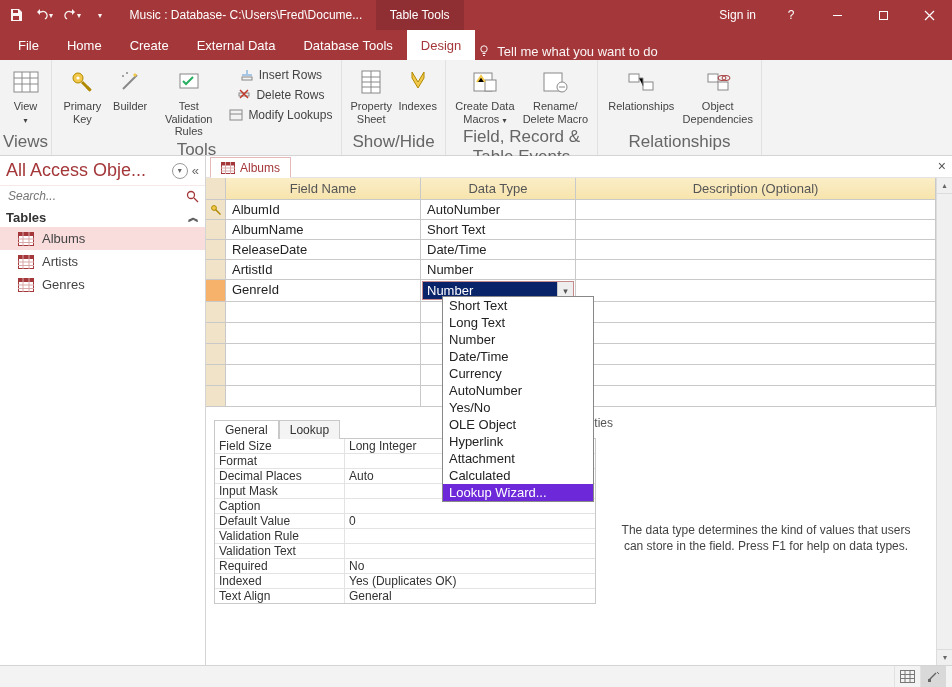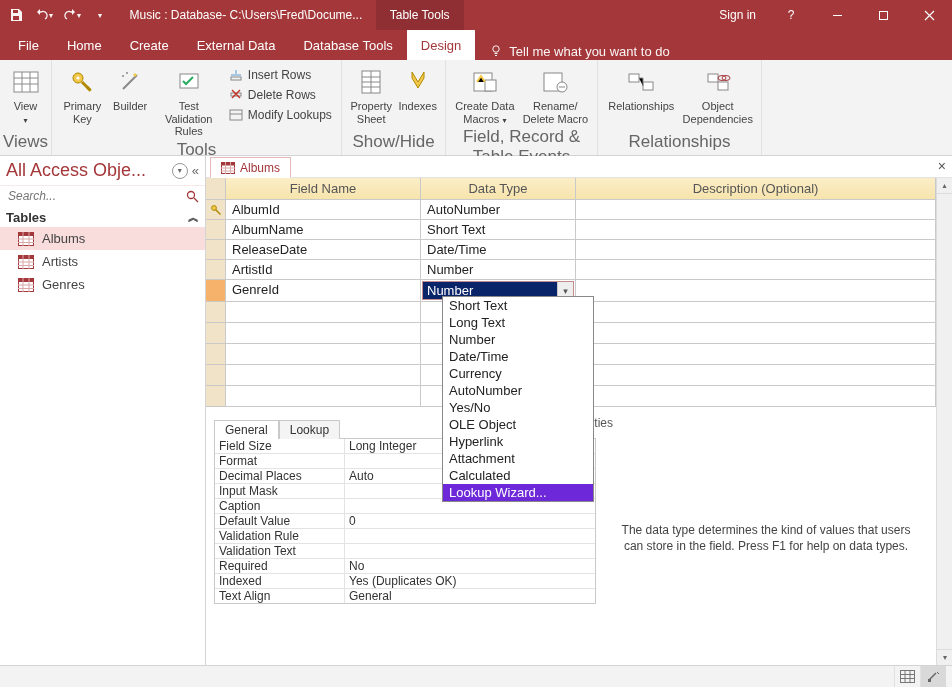--- a/index.html
+++ b/index.html
@@ -11,32 +11,32 @@
   .titlebar .qat .qbtn { width:24px; height:24px; display:flex; align-items:center; justify-content:center; color:#fff; opacity:0.95; }
   .titlebar .title { flex:1; text-align:center; padding:0 8px; white-space:nowrap; overflow:hidden; text-overflow:ellipsis; font-size:12px; color:#fff; }
   .titlebar .context { background:#8f2f33; padding:0 14px; height:30px; display:flex; align-items:center; font-size:12px; }
   .titlebar .right { display:flex; align-items:center; margin-left:auto; }
   .titlebar .right .wbtn { width:46px; height:30px; display:flex; align-items:center; justify-content:center; color:#fff; }
 
   
   .tabs { height:30px; background:#a4373a; display:flex; align-items:stretch; padding-left:4px; }
   .tab { padding:0 14px; color:#fff; font-size:13px; display:flex; align-items:center; cursor:default; }
   .tab.active { background:#fff; color:#a4373a; }
-  .tellme { display:flex; align-items:center; color:#fff; gap:6px; padding-left:14px; font-size:13px; opacity:0.95;margin-top:12px; }
+  .tellme { display:flex; align-items:center; color:#fff; gap:6px; padding-left:2px; font-size:13px; opacity:0.95;margin-top:12px; }
 
   
   .ribbon { height:96px; background:#f3f3f3; border-bottom:1px solid #d4d4d4; display:flex; }
   .group { border-right:1px solid #e1e1e1; display:flex; flex-direction:column; }
   .group .items { flex:1; display:flex; align-items:flex-start; padding:4px 6px 0 6px; gap:2px; }
   .group .glabel { text-align:center; font-size:17px; color:#666; padding:2px 0 3px; }
   .bigbtn { display:flex; flex-direction:column; align-items:center; width:50px; gap:2px; padding-top:2px; }
   .bigbtn.wide { width:76px; }
   .bigbtn .icn { width:32px; height:32px; display:flex; align-items:center; justify-content:center; }
   .bigbtn .lbl { font-size:11px; text-align:center; line-height:1.15; color:#444; }
-  .smalllist { display:flex; flex-direction:column; gap:2px; padding-top:2px; }
+  .smalllist { display:flex; flex-direction:column; gap:2px; padding-top:2px;align-items:center; }
   .smallbtn { display:flex; align-items:center; gap:4px; font-size:12px; color:#444; padding:1px 2px; white-space:nowrap; }
   .smallbtn .sicn { width:16px; height:16px; display:flex; align-items:center; justify-content:center; }
 
   
   .workspace { display:flex; height:calc(687px - 30px - 30px - 96px - 22px); }
   .navpane { width:206px; border-right:1px solid #d4d4d4; background:#fff; display:flex; flex-direction:column; }
   .navhdr { display:flex; align-items:center; padding:4px 6px; border-bottom:1px solid #f7e9e9; }
   .navhdr .ttl { flex:1; font-size:18px; color:#a4373a; white-space:nowrap; overflow:hidden; text-overflow:ellipsis; }
   .navhdr .circ { width:16px;height:16px;border:1px solid #999;border-radius:50%; display:flex;align-items:center;justify-content:center;font-size:8px;color:#666; }
   .navhdr .coll { font-size:13px; color:#666; padding-left:4px; }

